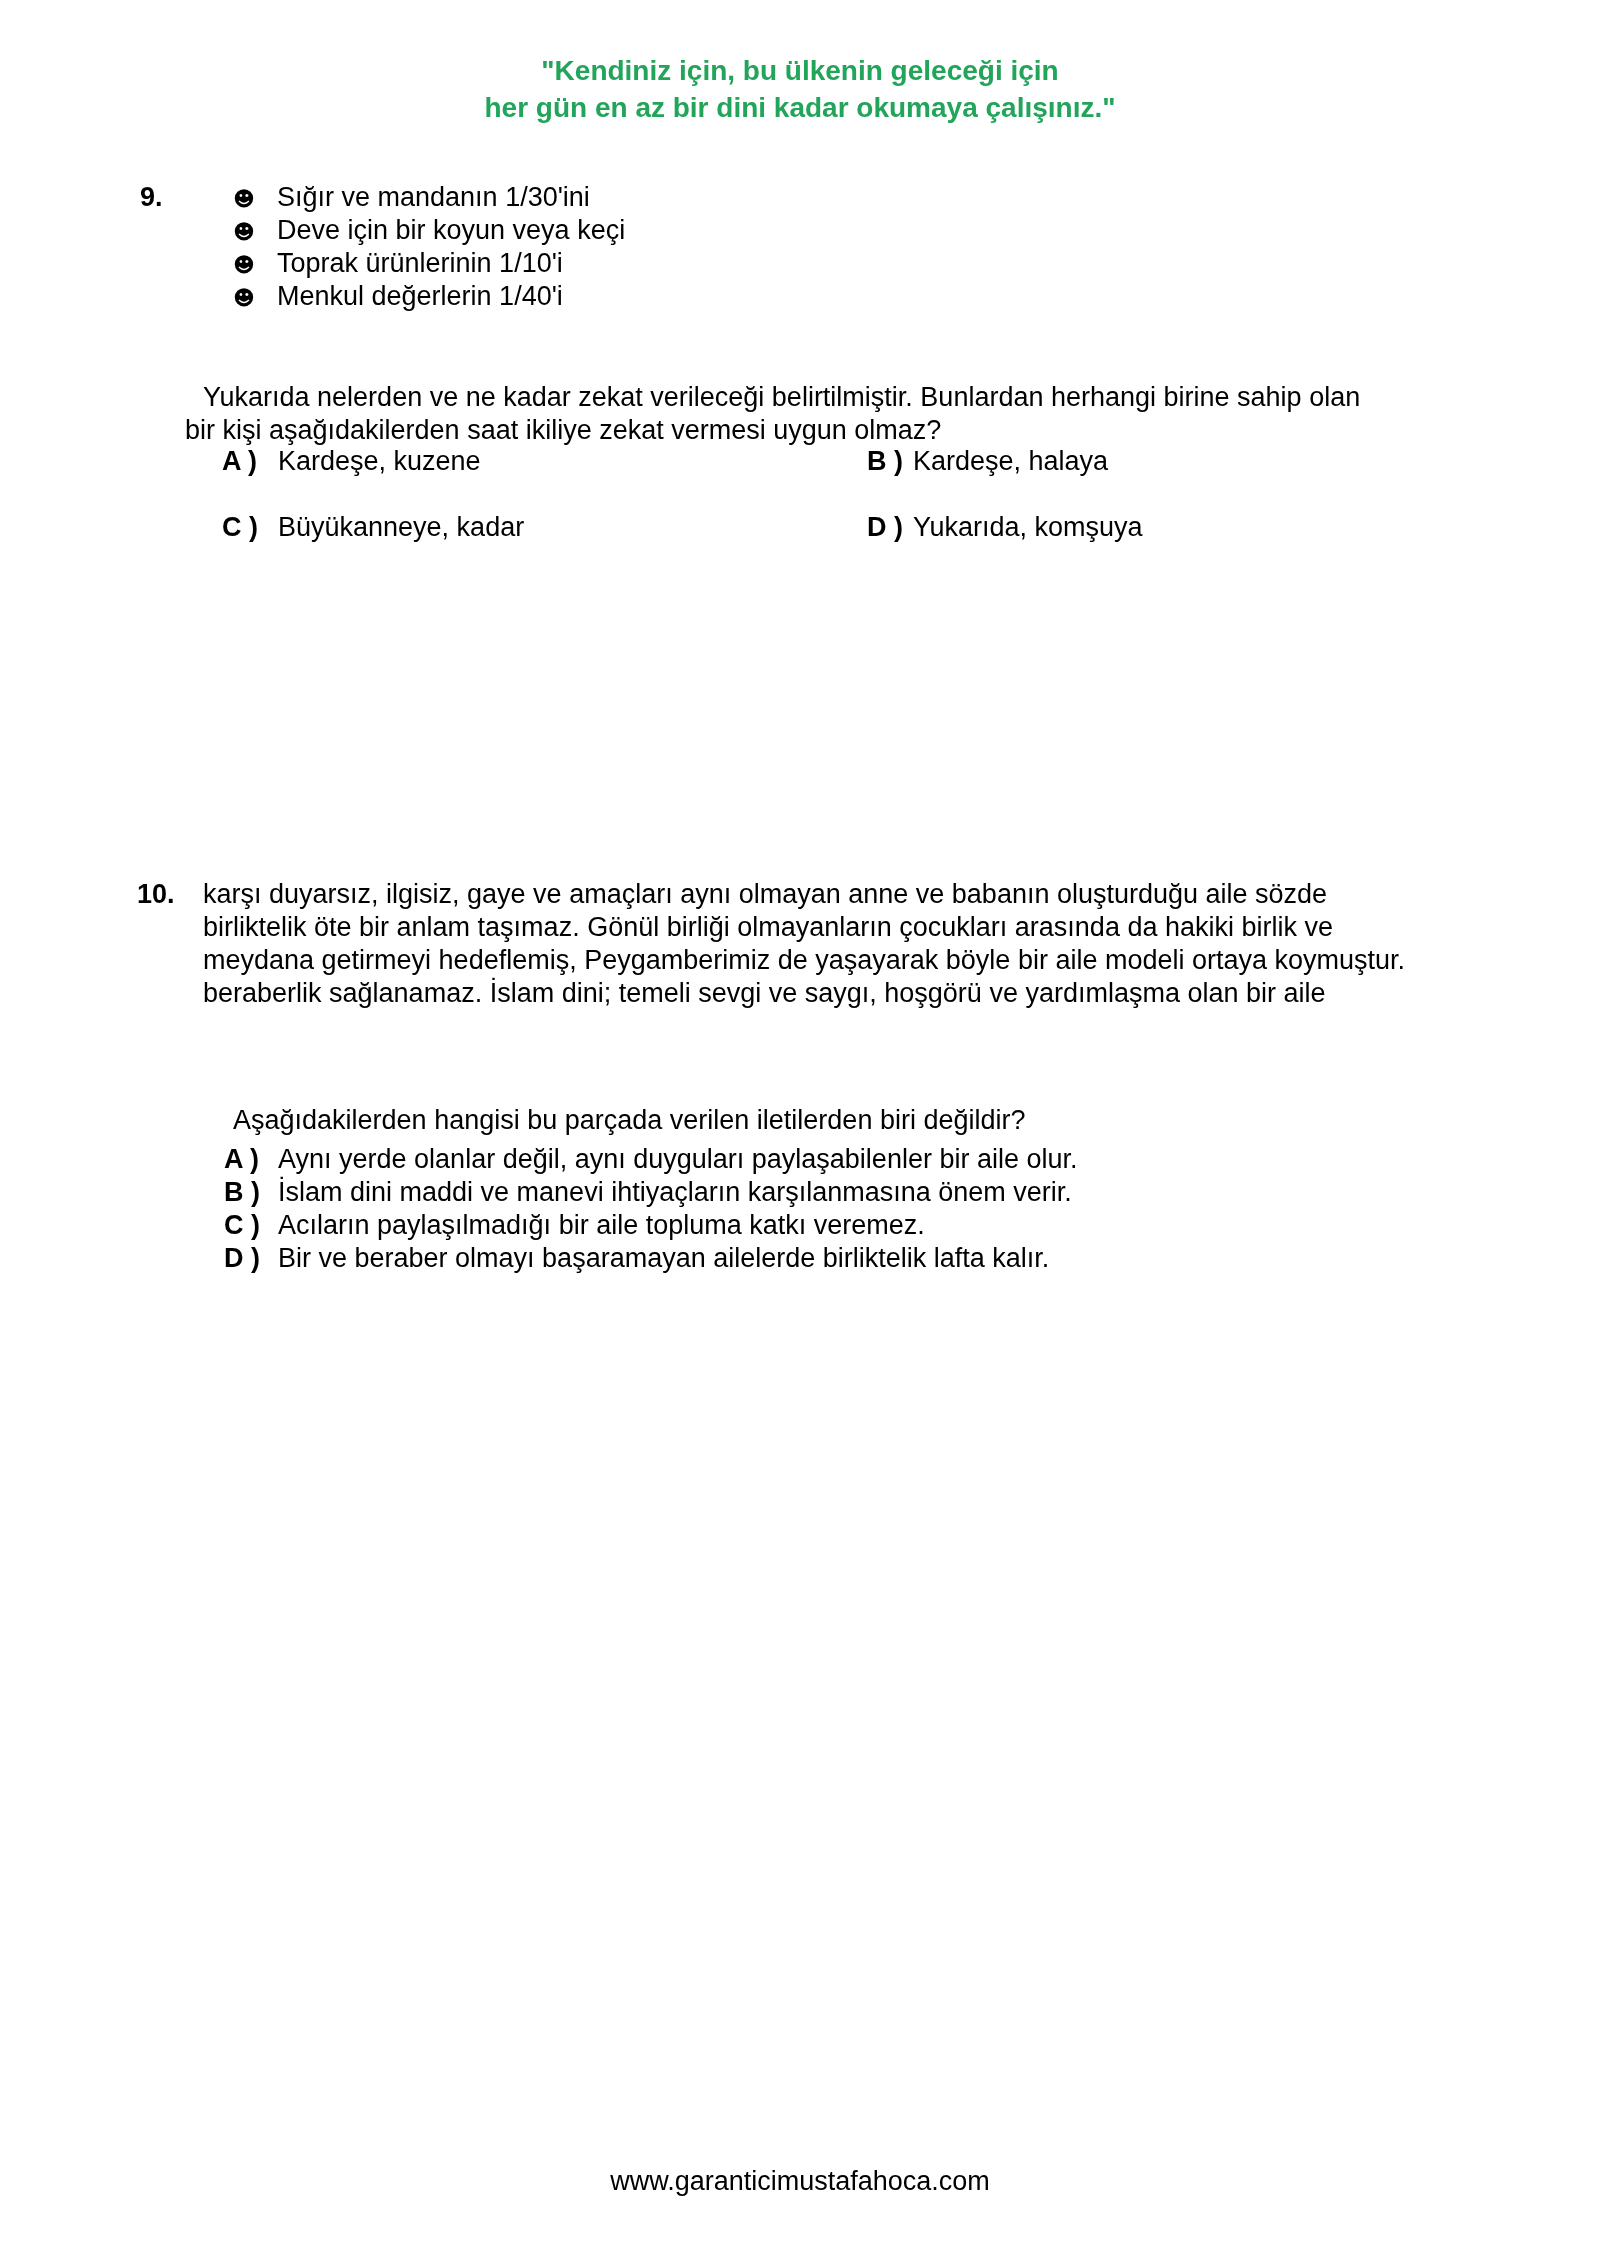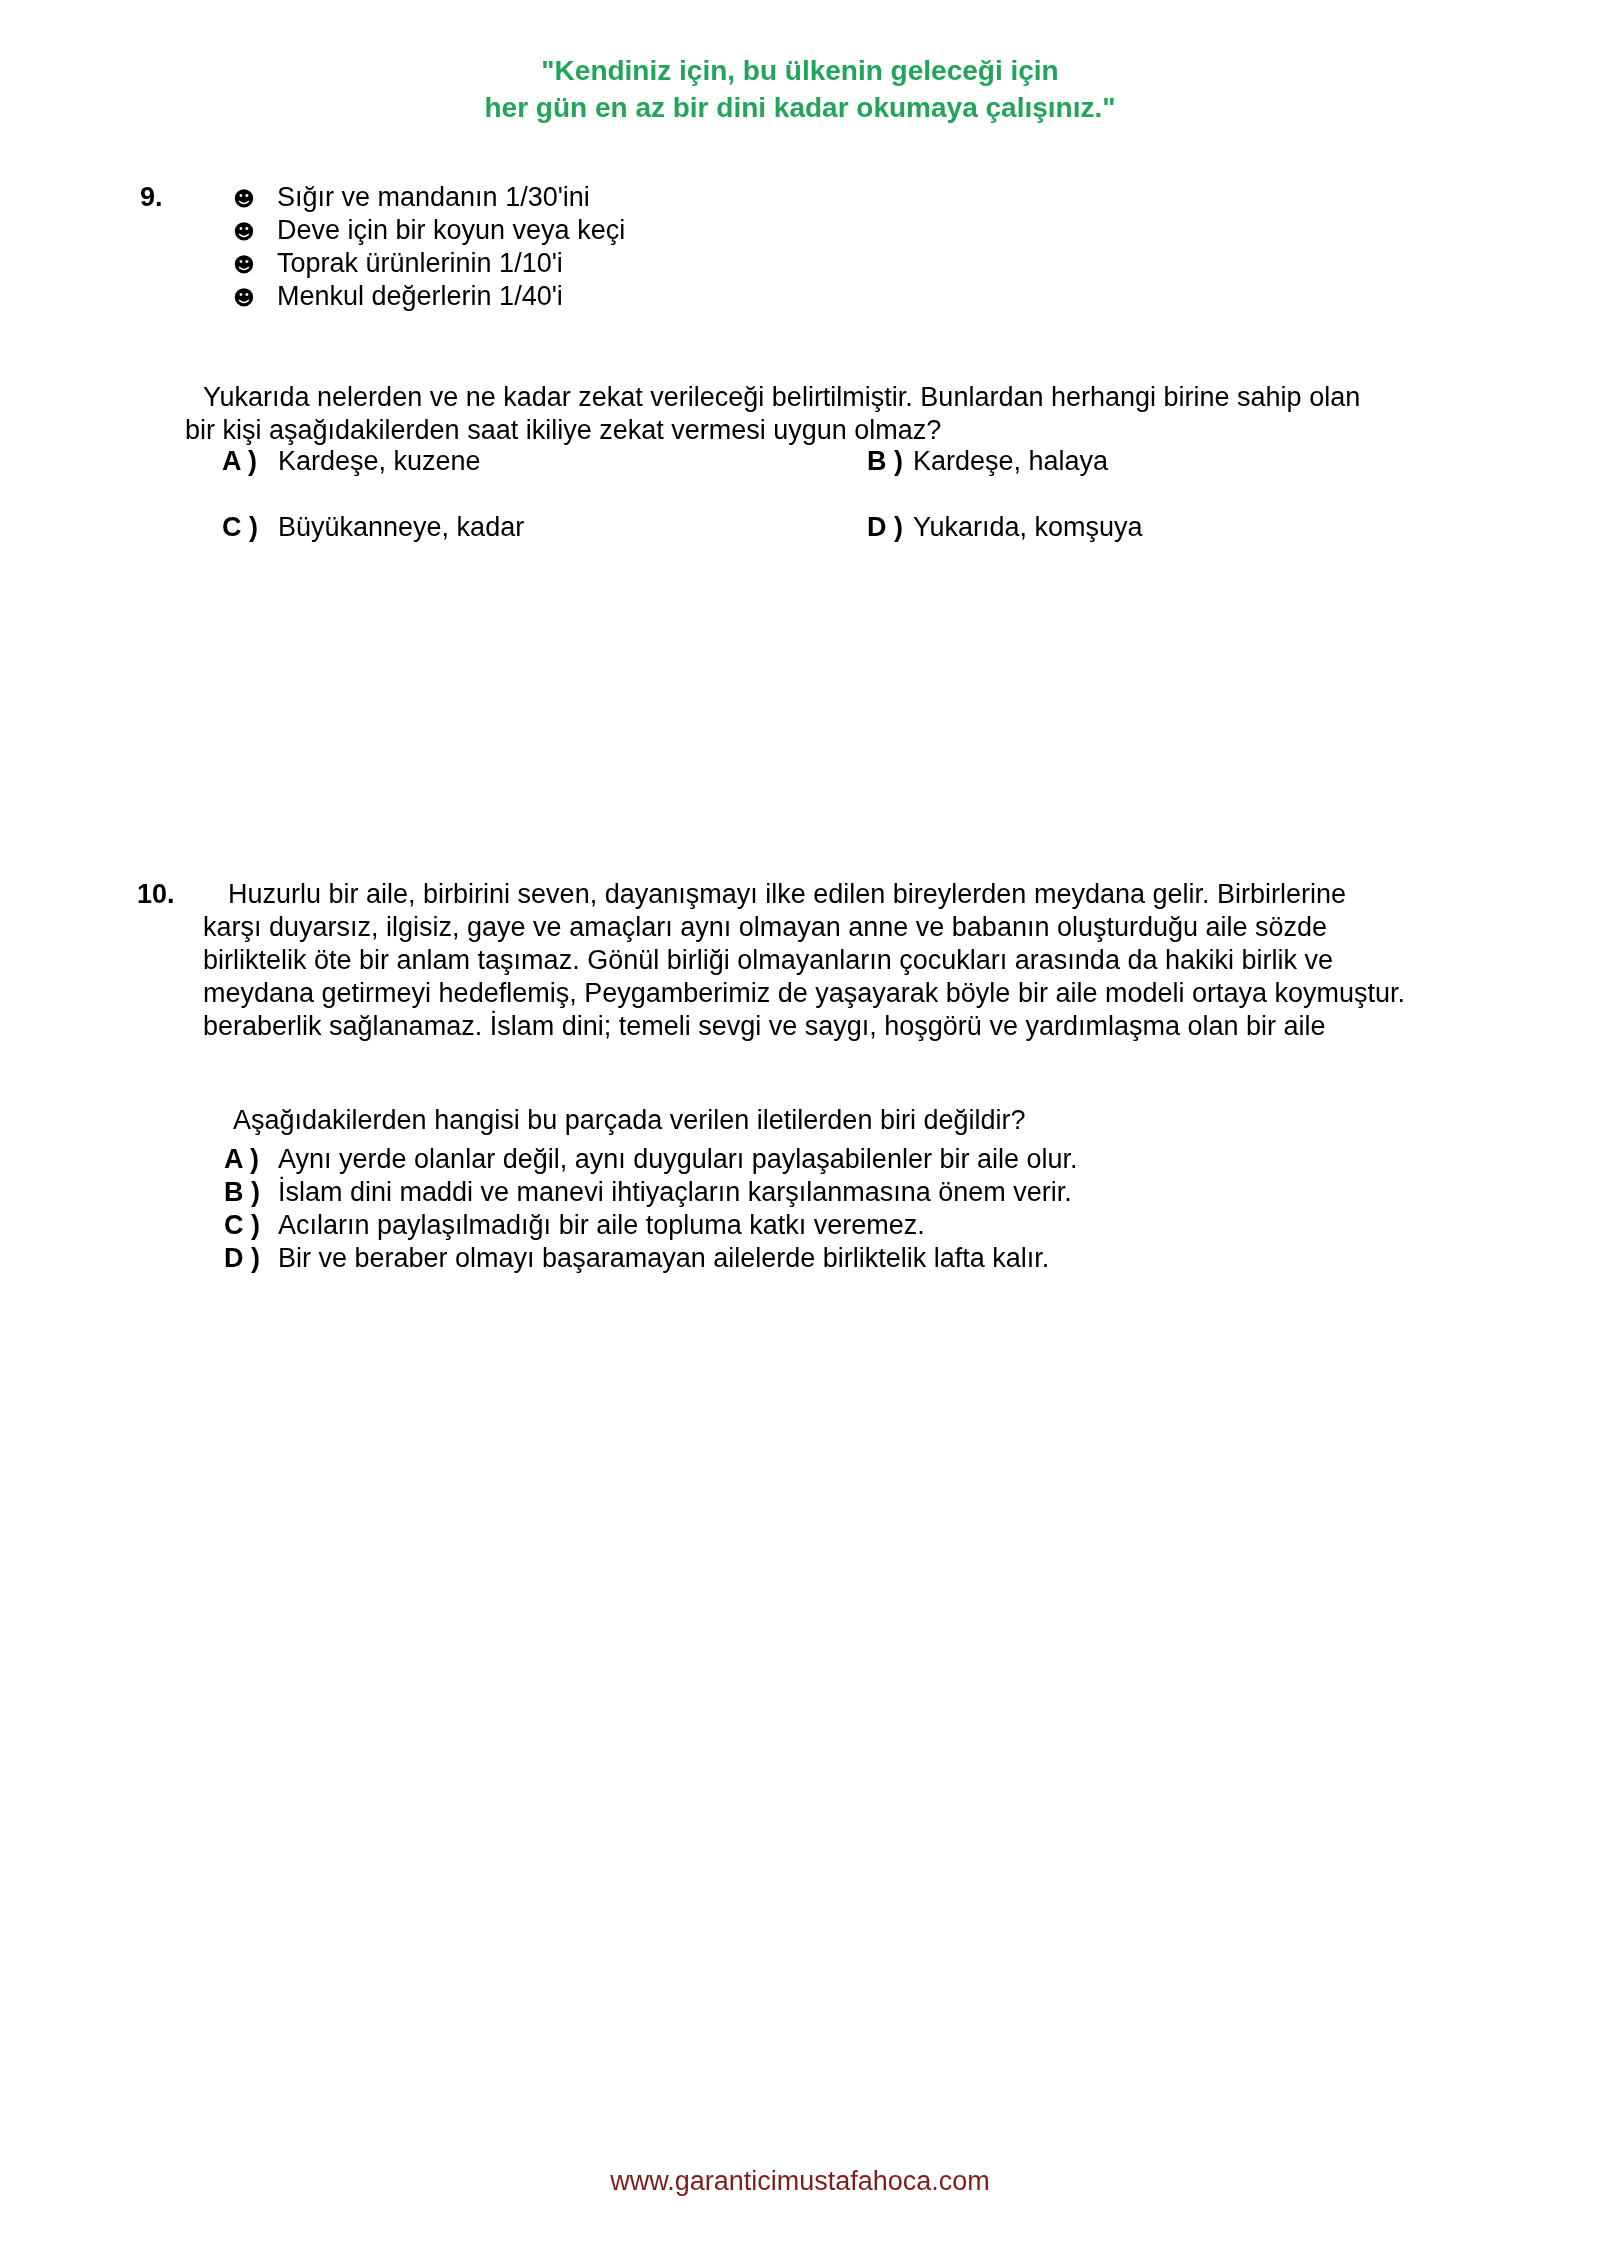--- a/index.html
+++ b/index.html
@@ -51,21 +51,21 @@
   .optw-56 .opt-label { width: 56px; }
   .optw-46 .opt-label { width: 46px; }
   .optw-54 .opt-label { width: 54px; }
 
   
   .page-footer {
     top: 2165px;
     left: 0;
     width: 1600px;
     text-align: center;
-    color: #7f1d1d;
+    color: #000000;
   }
   .page-footer span { cursor: pointer; }
 </style>
 </head>
 <body>
 
 <div>
 
   <div class="abs page-header">
     <div>"Kendiniz için, bu ülkenin geleceği için</div>
@@ -113,21 +113,20 @@
     </div>
     <div class="abs option optw-46" style="top:511px; left:867px;">
       <span class="opt-label">D )</span>
       <span class="opt-text">Yukarıda, komşuya</span>
     </div>
   </div>
 
   <div class="abs q-number" style="top:878px; left:137px;">10.</div>
 
   <div class="abs" style="top:878px; left:203px;">
-    <div class="para-line" style="text-indent:25px;">Huzurlu bir aile, birbirini seven, dayanışmayı ilke edilen bireylerden meydana gelir. Birbirlerine</div>
     <div class="para-line">karşı duyarsız, ilgisiz, gaye ve amaçları aynı olmayan anne ve babanın oluşturduğu aile sözde</div>
     <div class="para-line">birliktelik öte bir anlam taşımaz. Gönül birliği olmayanların çocukları arasında da hakiki birlik ve</div>
     <div class="para-line">meydana getirmeyi hedeflemiş, Peygamberimiz de yaşayarak böyle bir aile modeli ortaya koymuştur.</div>
     <div class="para-line">beraberlik sağlanamaz. İslam dini; temeli sevgi ve saygı, hoşgörü ve yardımlaşma olan bir aile</div>
   </div>
 
   <div class="abs para-line" style="top:1104px; left:233px;">Aşağıdakilerden hangisi bu parçada verilen iletilerden biri değildir?</div>
 
   <div>
     <div class="abs option optw-54" style="top:1143px; left:224px;">

